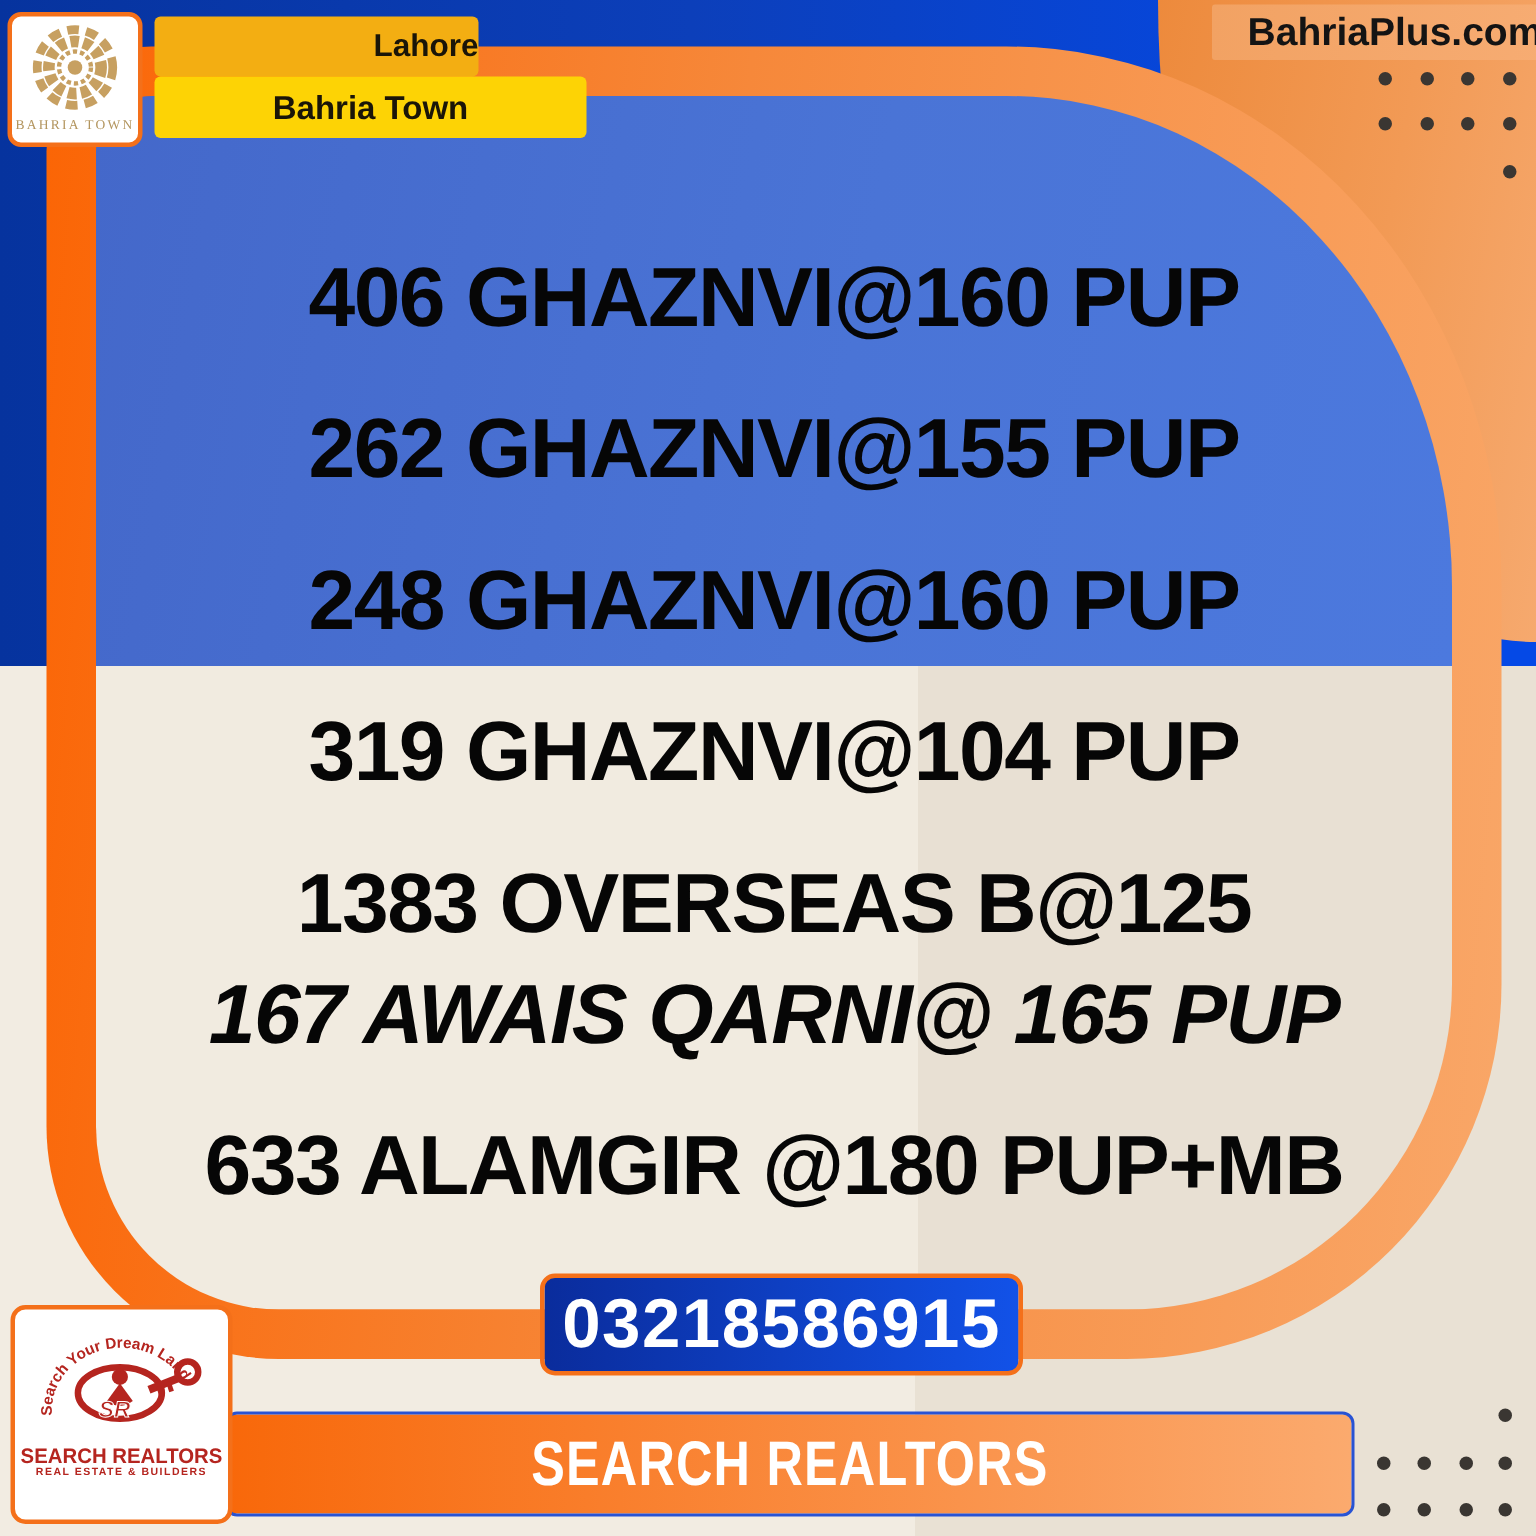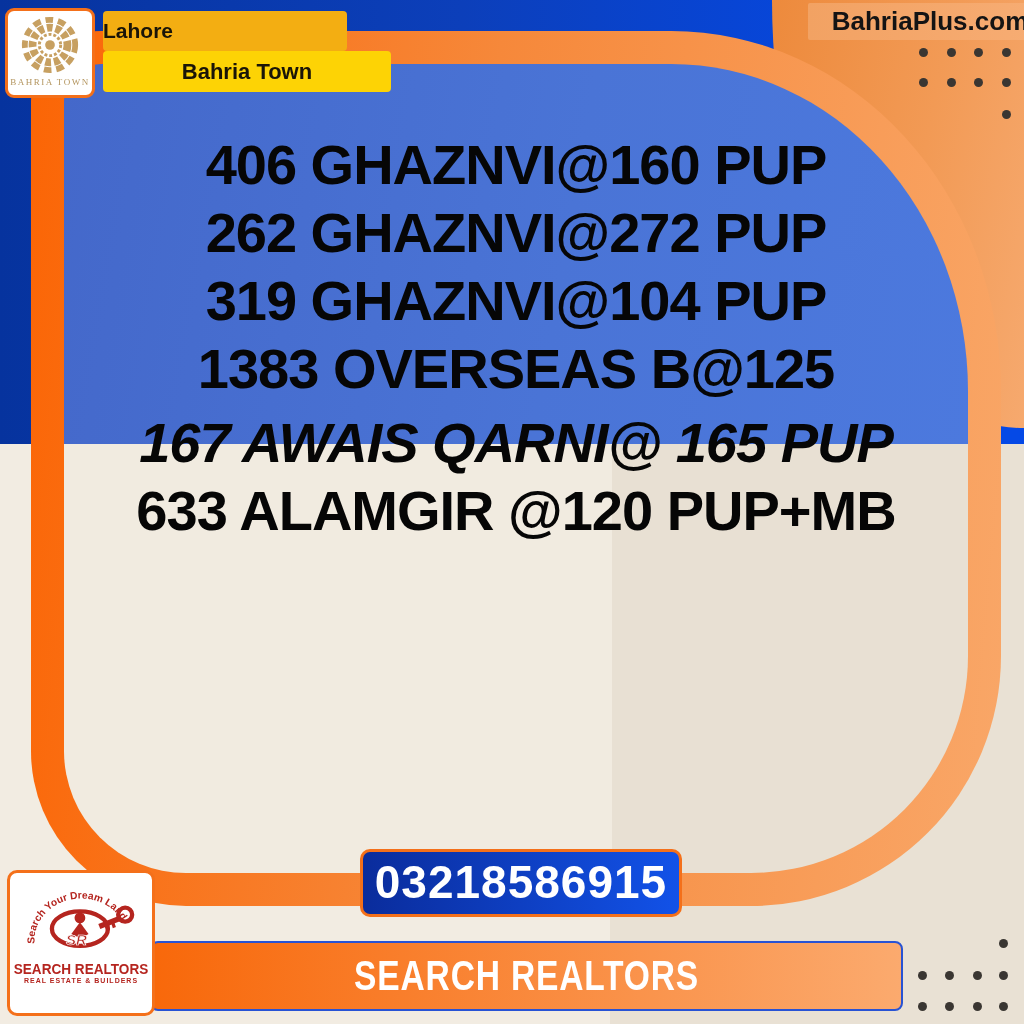--- a/index.html
+++ b/index.html
@@ -22,33 +22,33 @@
          border-radius:70px 330px 250px 155px / 70px 360px 250px 155px;}
   .panel-inner{position:absolute;left:33px;top:33px;right:33px;bottom:33px;
          border-radius:37px 297px 217px 122px / 37px 327px 217px 122px;
          background-image:linear-gradient(100deg,#4468ca 0%,#4a74d6 55%,#4c79de 100%),
                           linear-gradient(90deg,#f1ebe0 0px,#f1ebe0 548px,#e8e0d3 548px);
          background-size:100% 380px,100% 100%;background-repeat:no-repeat;}
 
   .listings{position:absolute;left:0;right:0;top:67px;text-align:center;
             font-weight:bold;font-size:56px;line-height:68px;color:#060606;
             letter-spacing:-1px;z-index:12;}
-  .listing-line{white-space:nowrap;}
+  .listing-line{white-space:nowrap;margin-top:33px;}
   .listing-line.gap{margin-top:6px;font-style:italic;}
 
   
   .bt-logo-box{position:absolute;left:5px;top:8px;width:90px;height:90px;background:#fff;
          border:3px solid #f4701a;border-radius:9px;z-index:30;text-align:center;box-sizing:border-box;}
   .bt-emblem{margin-top:3px;}
   .bt-caption{font-family:"Liberation Serif",serif;font-size:9px;color:#b3955e;
          letter-spacing:1.5px;margin-top:-3px;white-space:nowrap;}
 
   .city-box{position:absolute;left:103px;top:11px;z-index:25;}
-  .city-top{width:244px;height:40px;background:#f3ae12;border-radius:4px;
-         font-weight:bold;font-size:21px;color:#1a1508;text-align:left;line-height:40px;}
+  .city-top{width:216px;height:40px;background:#f3ae12;border-radius:4px;
+         font-weight:bold;font-size:21px;color:#1a1508;text-align:right;line-height:40px;}
   .city-bottom{width:288px;height:41px;background:#fdd305;border-radius:4px;
          font-weight:bold;font-size:22px;color:#1a1508;text-align:center;line-height:41px;}
 
   .bahriaplus-label{position:absolute;left:808px;top:3px;width:244px;height:37px;z-index:25;
          background:linear-gradient(90deg,#f2a263,#f7ad74);border-radius:2px;
          font-weight:bold;font-size:26px;color:#141414;text-align:center;line-height:37px;}
 
   
   .phone-box{position:absolute;left:360px;top:849px;width:322px;height:68px;z-index:20;
          background:linear-gradient(90deg,#0a2c9c,#1252e8);
@@ -97,25 +97,26 @@
       <div class="dot" style="left: 918px; top: 1002px;"></div>
       <div class="dot" style="left: 945px; top: 1002px;"></div>
       <div class="dot" style="left: 973px; top: 1002px;"></div>
       <div class="dot" style="left: 999px; top: 1002px;"></div>
     </div>
 
   <div class="panel">
     <div class="panel-inner">
       <div class="listings">
         <div class="listing-line">406 GHAZNVI@160 PUP</div>
-        <div class="listing-line">262 GHAZNVI@272 PUP</div>
+        <div class="listing-line">262 GHAZNVI@155 PUP</div>
+        <div class="listing-line">248 GHAZNVI@160 PUP</div>
         <div class="listing-line">319 GHAZNVI@104 PUP</div>
         <div class="listing-line">1383 OVERSEAS B@125</div>
         <div class="listing-line gap">167 AWAIS QARNI@ 165 PUP</div>
-        <div class="listing-line">633 ALAMGIR @120 PUP+MB</div>
+        <div class="listing-line">633 ALAMGIR @180 PUP+MB</div>
       </div>
     </div>
   </div>
 
   <div class="bt-logo-box">
     <svg class="bt-emblem" width="62" height="62" viewBox="0 0 64 64">
       <circle cx="32" cy="32" r="5" fill="#c7a061"></circle>
       <circle cx="32" cy="32" r="11" fill="none" stroke="#c7a061" stroke-width="3" stroke-dasharray="3 2"></circle>
       <circle cx="32" cy="32" r="18" fill="none" stroke="#c7a061" stroke-width="8" stroke-dasharray="6 3"></circle>
       <circle cx="32" cy="32" r="26" fill="none" stroke="#c7a061" stroke-width="6" stroke-dasharray="8 5"></circle>

